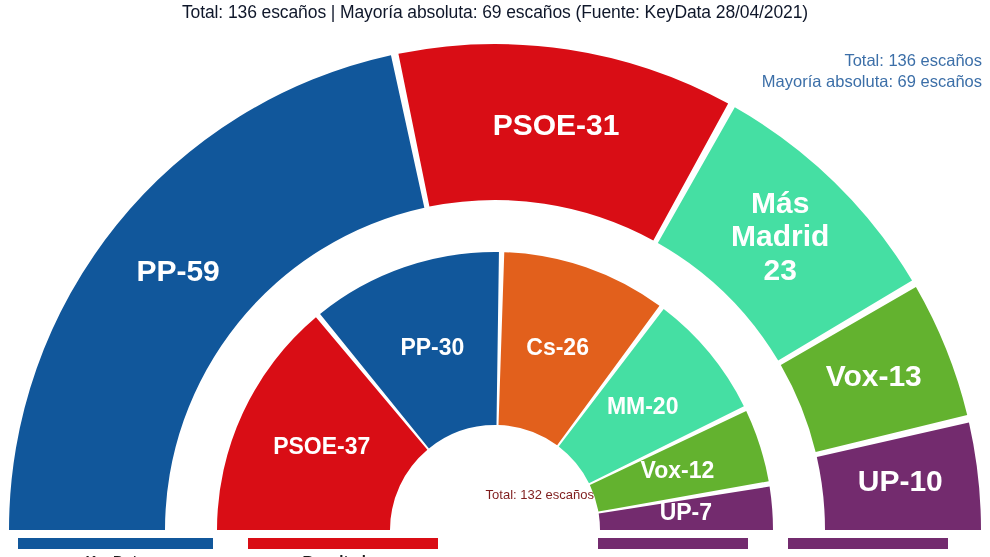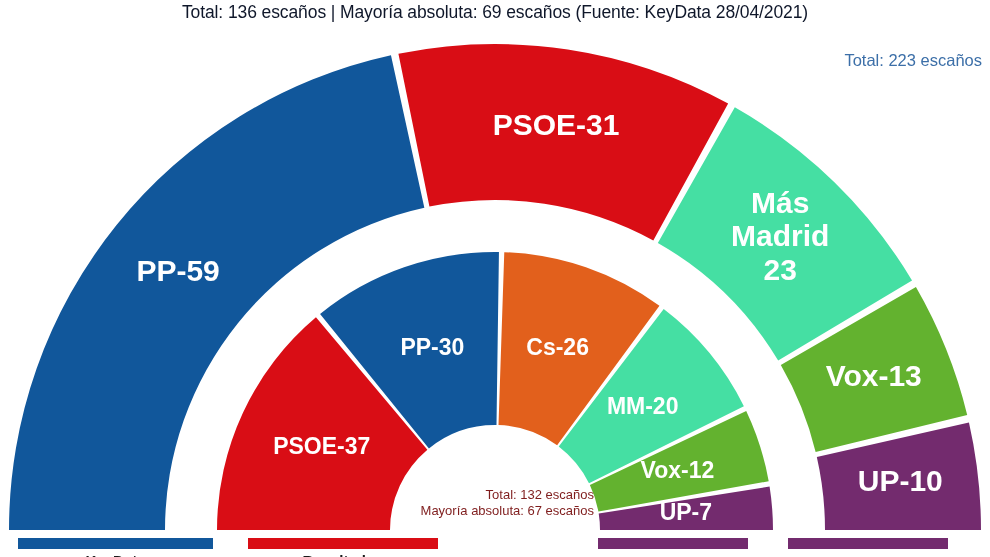--- a/index.html
+++ b/index.html
@@ -80,21 +80,22 @@
   }
 </style>
 </head>
 <body>
 
 <div id="page">
 
   <div class="chart-title">Total: 136 escaños | Mayoría absoluta: 69 escaños (Fuente: KeyData 28/04/2021)</div>
 
   <div class="outer-note">
-    <div>Total: 223 escaños</div>
+    <div>Total: 136 escaños</div>
+    <div>Mayoría absoluta: 69 escaños</div>
   </div>
 
   <svg id="hemicycle" viewBox="0 0 990 557">
     <g id="outer-ring-group">
         <path d="M 9 529.9999999999999 A 486 486 0 0 1 390.95541173029034 55.267734768547086 L 424.3524400637774 207.6509310156801 A 330 330 0 0 0 165 530 Z" fill="#11579B"></path>
         <path d="M 398.4250177810918 53.69203994745419 A 486 486 0 0 1 728.1478696580356 103.57524594142092 L 653.3102818665674 240.45232749108828 A 330 330 0 0 0 429.42439478963024 206.58101477913556 Z" fill="#D90D15"></path>
         <path d="M 734.8170957055629 107.28998047438137 A 486 486 0 0 1 912.0579746281351 280.4831753186214 L 778.1875136363881 360.5749955867183 A 330 330 0 0 0 657.8387686889624 242.9746780998886 Z" fill="#45DFA3"></path>
         <path d="M 915.92576316071 287.0648195349757 A 486 486 0 0 1 967.2023998870102 415.01785555596894 L 815.6312591825379 451.9257043898554 A 330 330 0 0 0 780.813789800482 365.04401326448965 Z" fill="#63B22F"></path>
         <path d="M 968.9502064767582 422.4490735482108 A 486 486 0 0 1 981 530 L 825 530 A 330 330 0 0 0 816.8180414348359 456.97159315001966 Z" fill="#732B6E"></path>
       </g>
@@ -118,21 +119,20 @@
         <text class="seg-label" x="432.3664850247137" y="349.032343216141" font-size="23"><tspan x="432.3664850247137" y="349.032343216141">PP-30</tspan></text>
         <text class="seg-label" x="557.6335149752862" y="349.03234321614093" font-size="23"><tspan x="557.6335149752862" y="349.03234321614093">Cs-26</tspan></text>
         <text class="seg-label" x="642.6694263312418" y="408.07383165619456" font-size="23"><tspan x="642.6694263312418" y="408.07383165619456">MM-20</tspan></text>
         <text class="seg-label" x="677.4069392287172" y="471.69083673031275" font-size="23"><tspan x="677.4069392287172" y="471.69083673031275">Vox-12</tspan></text>
         <text class="seg-label" x="685.8359884798224" y="514.066528911467" font-size="23"><tspan x="685.8359884798224" y="514.066528911467">UP-7</tspan></text>
       </g>
   </svg>
 
   <div class="inner-note">
     <div>Total: 132 escaños</div>
-    <div>Mayoría absoluta: 67 escaños</div>
   </div>
 
   <div id="legend-group">
       <div class="legend-bar" style="left: 18px; top: 538px; width: 195px; background: rgb(17, 87, 155);"></div>
       <div class="legend-text" style="left: 115.5px; top: 552px; transform: translateX(-50%);">KeyData</div>
       <div class="legend-bar" style="left: 248px; top: 538px; width: 190px; background: rgb(217, 13, 21);"></div>
       <div class="legend-text" style="left: 343px; top: 552px; transform: translateX(-50%);">Resultados</div>
       <div class="legend-bar" style="left: 598px; top: 538px; width: 150px; background: rgb(115, 43, 110);"></div>
       <div class="legend-bar" style="left: 788px; top: 538px; width: 160px; background: rgb(115, 43, 110);"></div>
     </div>

